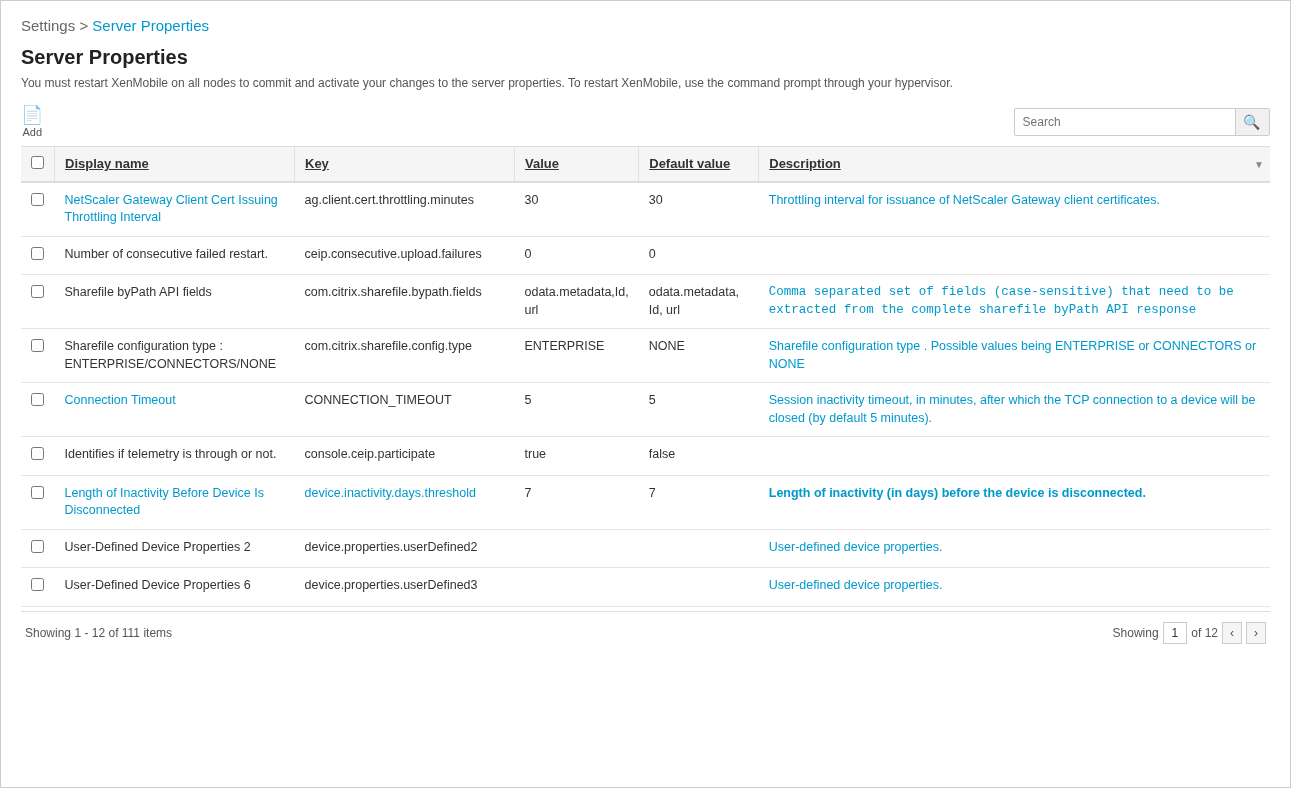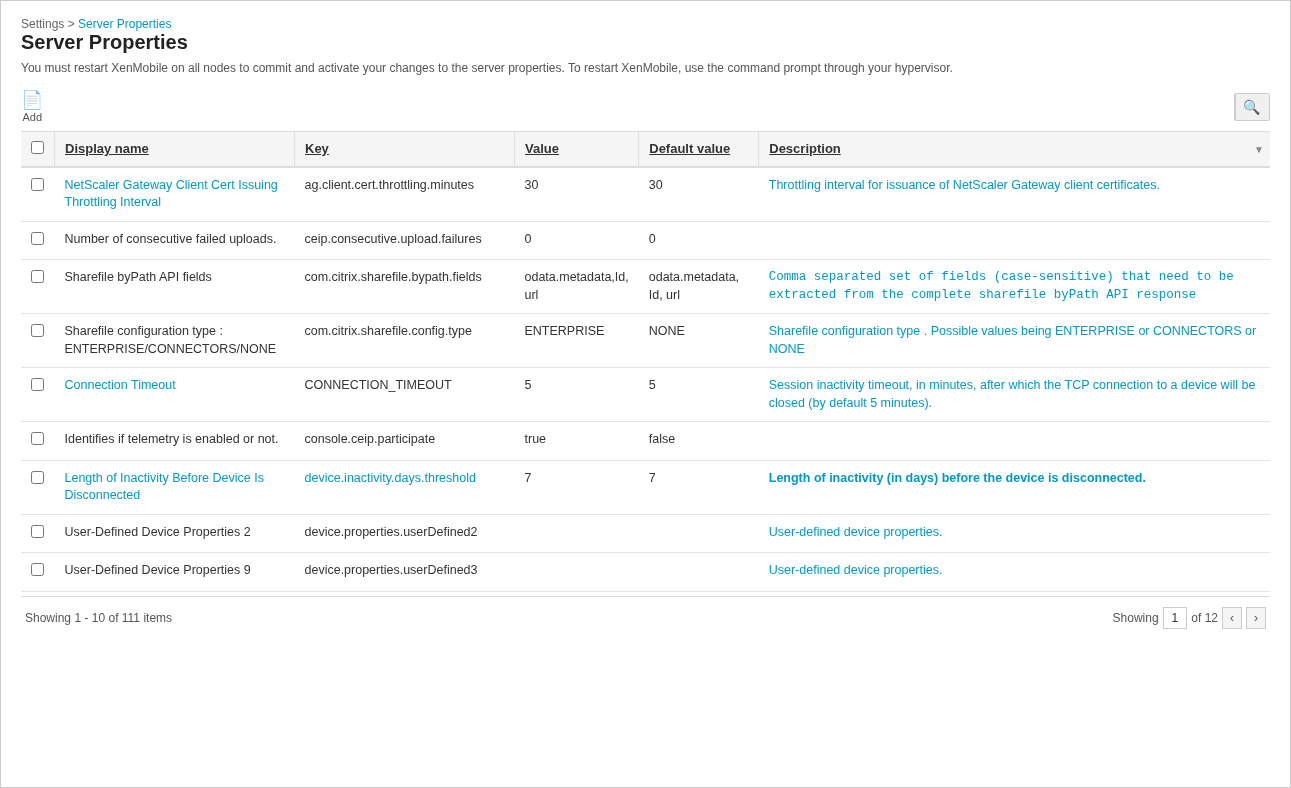--- a/index.html
+++ b/index.html
@@ -9,22 +9,23 @@
       color: #333;
       background: #fff;
       border: 1px solid #ccc;
       width: 1291px;
       min-height: 788px;
     }
     .page-wrapper {
       padding: 16px 20px;
     }
     .breadcrumb {
-      font-size: 12px;
+      font-size: 15px;
       color: #666;
+      margin-bottom: 12px;
     }
     .breadcrumb a {
       color: #0099cc;
       text-decoration: none;
     }
     .page-title {
       font-size: 20px;
       font-weight: bold;
       color: #222;
       margin-bottom: 6px;
@@ -188,20 +189,21 @@
   <div class="page-description">You must restart XenMobile on all nodes to commit and activate your changes to the server properties. To restart XenMobile, use the command prompt through your hypervisor.</div>
 
   <div class="toolbar">
     <div class="toolbar-left">
       <button class="add-btn">
         <span class="add-icon">📄</span>
         <span>Add</span>
       </button>
     </div>
     <div class="search-box">
+      <input type="text" class="search-input" placeholder="Search" style="">
       <button class="search-btn">
         <span>🔍</span>
       </button>
     </div>
   </div>
 
   <table>
     <thead>
       <tr>
         <th class="th-checkbox">
@@ -222,21 +224,21 @@
     <tr>
           <td class="td-checkbox"><input type="checkbox" style=""></td>
           <td><a href="#" class="cell-link">NetScaler Gateway Client Cert Issuing Throttling Interval</a></td>
           <td>ag.client.cert.throttling.minutes</td>
           <td>30</td>
           <td>30</td>
           <td style="color: rgb(0, 153, 204);">Throttling interval for issuance of NetScaler Gateway client certificates.</td>
         </tr>
         <tr>
           <td class="td-checkbox"><input type="checkbox" style=""></td>
-          <td>Number of consecutive failed uploads.</td>
+          <td>Number of consecutive failed restart.</td>
           <td>ceip.consecutive.upload.failures</td>
           <td>0</td>
           <td>0</td>
           <td></td>
         </tr>
         <tr>
           <td class="td-checkbox"><input type="checkbox" style=""></td>
           <td>Sharefile byPath API fields</td>
           <td>com.citrix.sharefile.bypath.fields</td>
           <td>odata.metadata,Id, url</td>
@@ -254,21 +256,21 @@
         <tr>
           <td class="td-checkbox"><input type="checkbox" style=""></td>
           <td><a href="#" class="cell-link">Connection Timeout</a></td>
           <td>CONNECTION_TIMEOUT</td>
           <td>5</td>
           <td>5</td>
           <td style="color: rgb(0, 153, 204);">Session inactivity timeout, in minutes, after which the TCP connection to a device will be closed (by default 5 minutes).</td>
         </tr>
         <tr>
           <td class="td-checkbox"><input type="checkbox" style=""></td>
-          <td>Identifies if telemetry is enabled or not.</td>
+          <td>Identifies if telemetry is through or not.</td>
           <td>console.ceip.participate</td>
           <td>true</td>
           <td>false</td>
           <td></td>
         </tr>
         <tr>
           <td class="td-checkbox"><input type="checkbox" style=""></td>
           <td><a href="#" class="cell-link">Length of Inactivity Before Device Is Disconnected</a></td>
           <td><a href="#" class="cell-link">device.inactivity.days.threshold</a></td>
           <td>7</td>
@@ -278,35 +280,35 @@
         <tr>
           <td class="td-checkbox"><input type="checkbox" style=""></td>
           <td>User-Defined Device Properties 2</td>
           <td>device.properties.userDefined2</td>
           <td></td>
           <td></td>
           <td style="color: rgb(0, 153, 204);">User-defined device properties.</td>
         </tr>
         <tr>
           <td class="td-checkbox"><input type="checkbox" style=""></td>
-          <td>User-Defined Device Properties 9</td>
+          <td>User-Defined Device Properties 6</td>
           <td>device.properties.userDefined3</td>
           <td></td>
           <td></td>
           <td style="color: rgb(0, 153, 204);">User-defined device properties.</td>
         </tr>
       </tbody>
   </table>
 
   <div class="footer-bar">
     <div>
       <span>Showing</span>
       <span>1</span>
       <span> - </span>
-      <span>10</span>
+      <span>12</span>
       <span> of </span>
       <span>111</span>
       <span> items</span>
     </div>
     <div class="pagination">
       <span>Showing</span>
       <span class="page-num-box">1</span>
       <span>of 12</span>
       <button class="pag-btn">‹</button>
       <button class="pag-btn">›</button>

